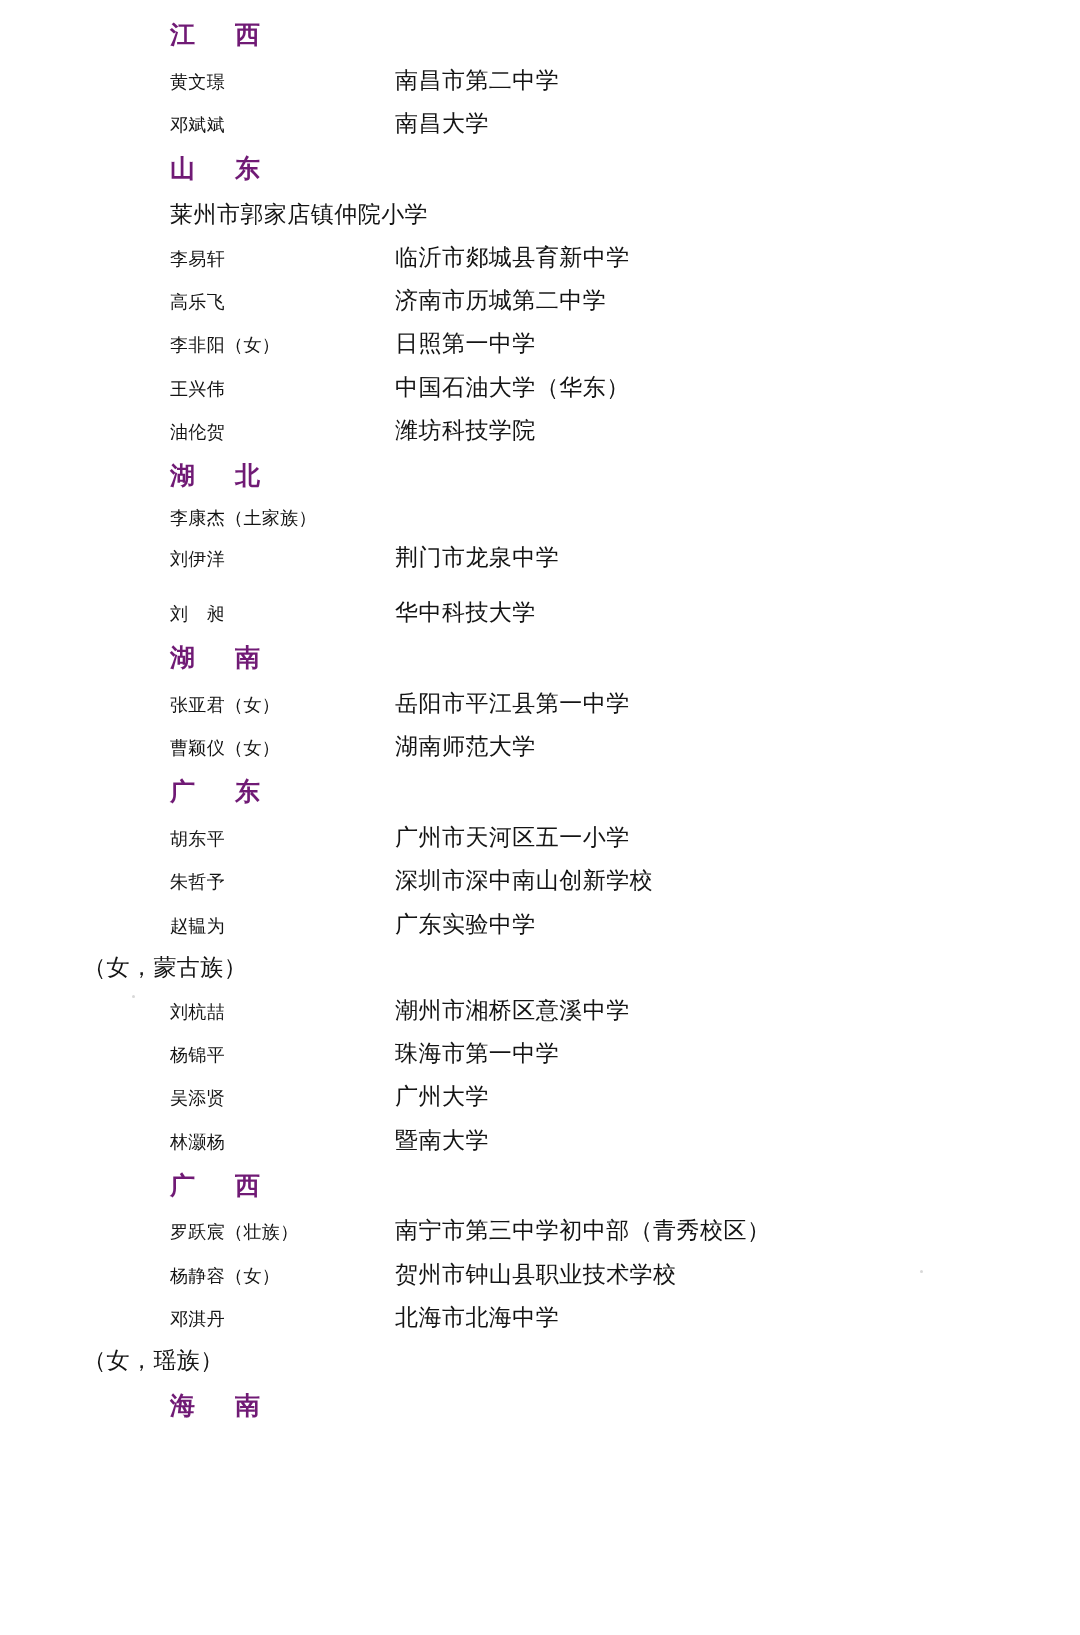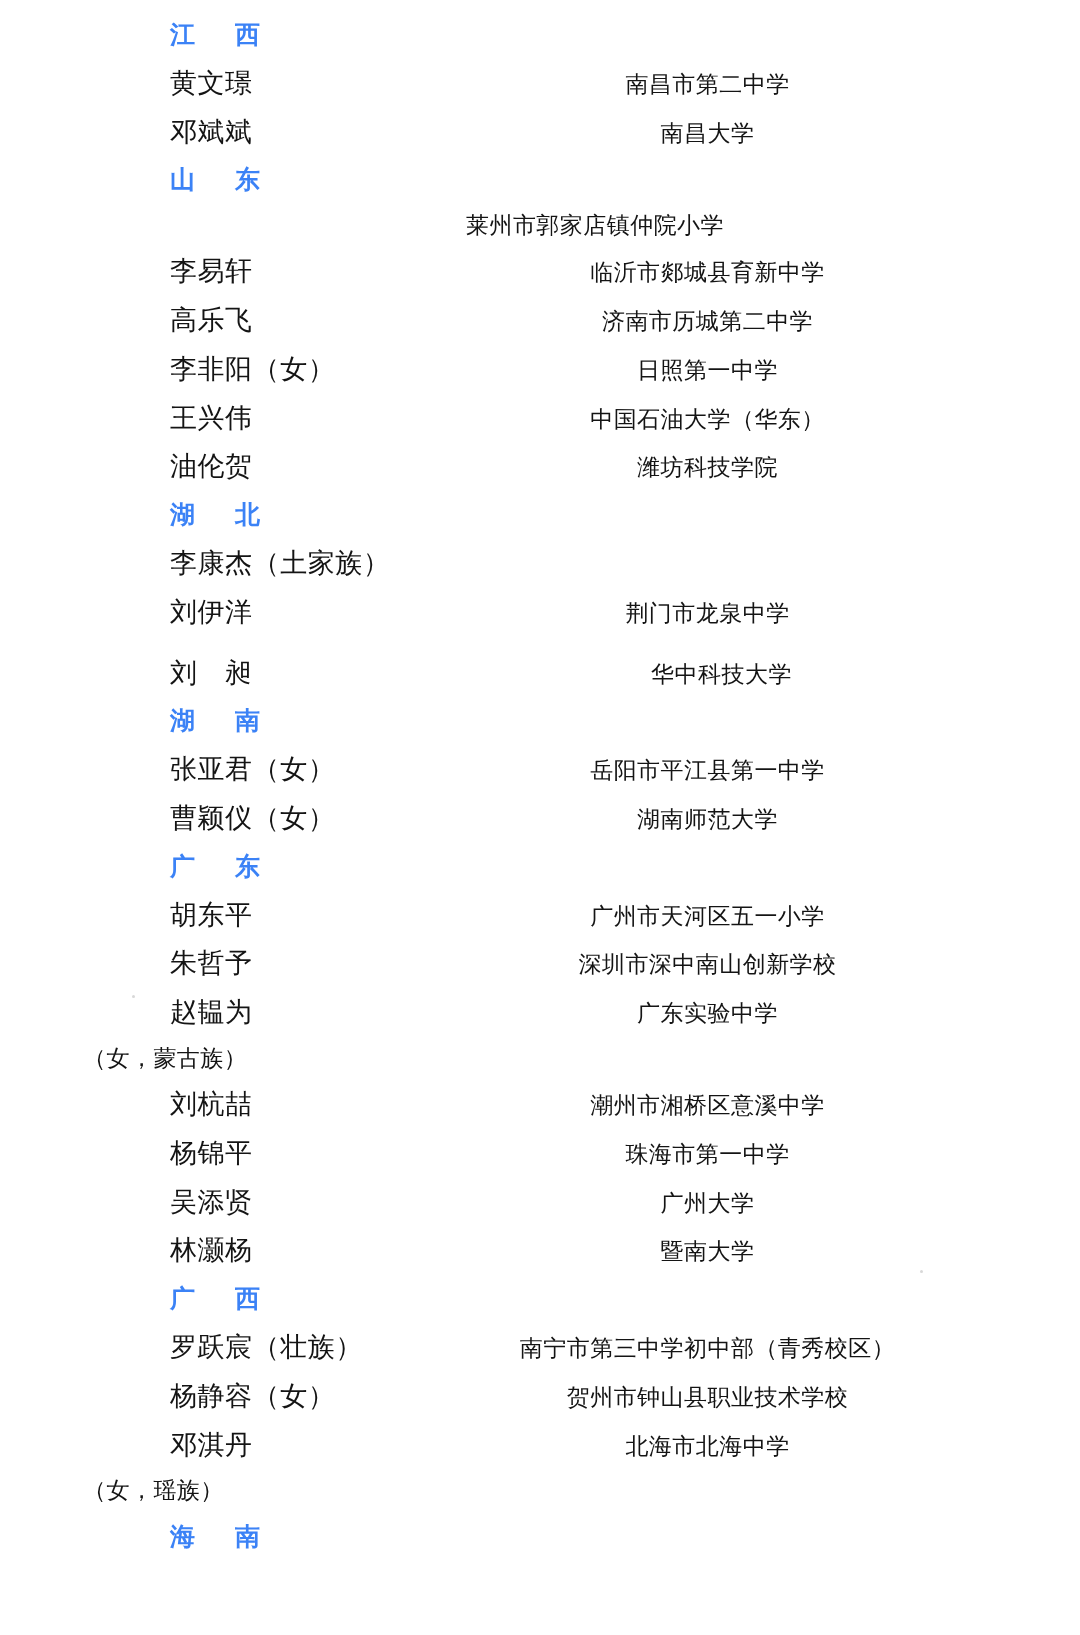--- a/index.html
+++ b/index.html
@@ -21,55 +21,53 @@
     padding: 10px 60px 20px 60px;
     background: #ffffff;
   }
   .doc-list {
     display: block;
   }
   .region-heading {
     font-size: 25px;
     font-weight: bold;
     letter-spacing: 0.30em;
-    color: #3b82f6;
+    color: #701a75;
     margin: 0 0 0 110px;
     padding: 8px 0 6px 0;
     line-height: 1.35;
     white-space: pre;
   }
   .entry-row {
     display: flex;
     align-items: baseline;
     margin: 0 0 0 110px;
     padding: 6px 0 5px 0;
     line-height: 1.4;
   }
   .entry-name {
     flex: 0 0 225px;
     width: 225px;
-    font-size: 27px;
+    font-size: 18px;
     color: #141414;
     letter-spacing: 0.02em;
     white-space: pre;
   }
   .entry-school {
     flex: 1 1 auto;
     font-size: 23px;
     color: #141414;
     letter-spacing: 0.02em;
     white-space: pre;
-    text-align: center;
   }
   .entry-row.continuation .entry-name {
     font-size: 23px;
   }
   .entry-row.spaced {
     padding-top: 18px;
-    gap: 28px;
   }
   .entry-row.cont-gap {
     padding-top: 6px;
     margin-left: 23px;
   }
   .speck {
     position: absolute;
     width: 3px;
     height: 3px;
     background: #d8d8d8;

